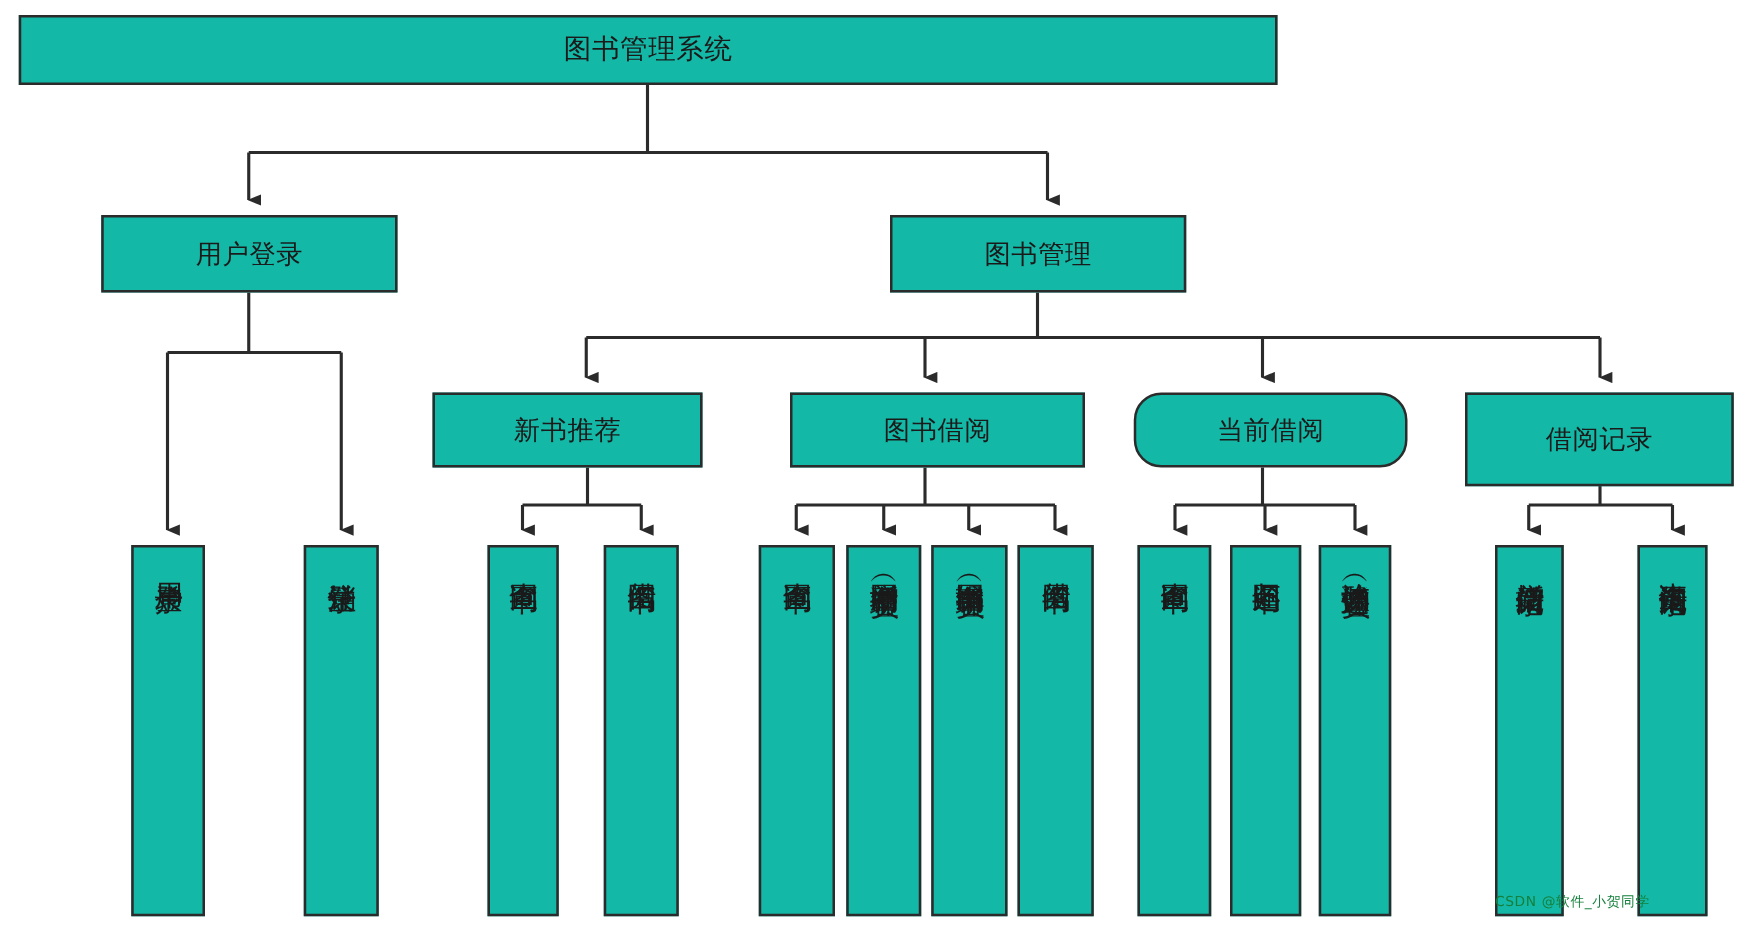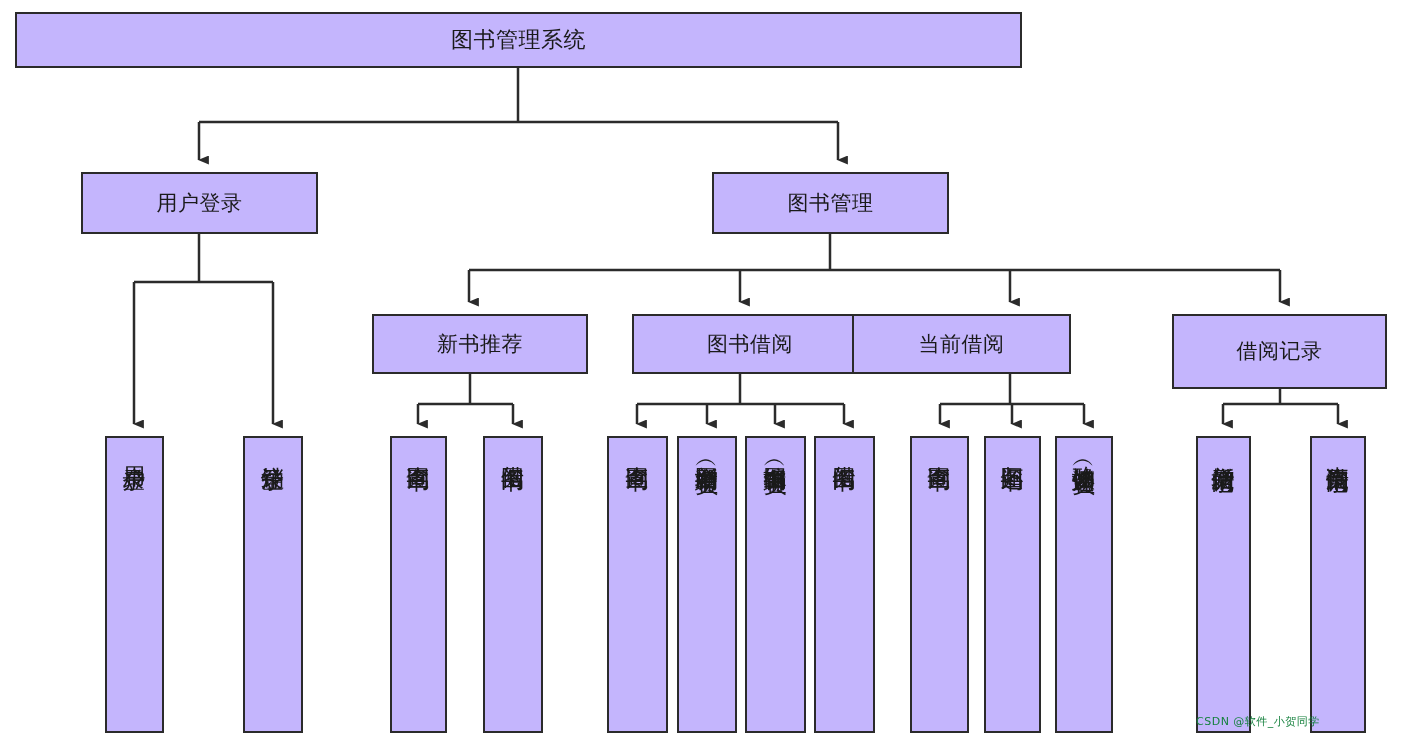--- a/index.html
+++ b/index.html
@@ -21,21 +21,21 @@
     position: absolute;
     left: 0;
     top: 0;
     width: 1405px;
     height: 747px;
   }
   .node {
     position: absolute;
     box-sizing: border-box;
     border: 2px solid #2b2b2b;
-    background: #c4b5fd;
+    background: #14b8a6;
     display: flex;
     align-items: center;
     justify-content: center;
     color: #1a1a1a;
   }
   .node .label {
     display: block;
     text-align: center;
     line-height: 1.28;
     letter-spacing: 0.5px;
@@ -127,27 +127,27 @@
     <span class="label">图书管理系统</span>
   </div>
 
   <div class="node horiz" style="left:81px; top:172px; width:237px; height:62px;">
     <span class="label">用户登录</span>
   </div>
   <div class="node horiz" style="left:712px; top:172px; width:237px; height:62px;">
     <span class="label">图书管理</span>
   </div>
 
-  <div class="node horiz" style="left:372px; top:314px; width:216px; height:60px;">
+  <div class="node horiz" style="left:346px; top:314px; width:216px; height:60px;">
     <span class="label">新书推荐</span>
   </div>
   <div class="node horiz" style="left:632px; top:314px; width:236px; height:60px;">
     <span class="label">图书借阅</span>
   </div>
-  <div class="node horiz" style="left:852px; top:314px; width:219px; height:60px;">
+  <div class="node horiz" style="left:907px; top:314px; width:219px; height:60px;border-radius:22px;">
     <span class="label">当前借阅</span>
   </div>
   <div class="node horiz" style="left:1172px; top:314px; width:215px; height:75px;">
     <span class="label">借阅记录</span>
   </div>
 
   <div class="node vert" style="left:105px; top:436px; width:59px; height:297px;">
     <span class="label">用户登录</span>
   </div>
   <div class="node vert" style="left:243px; top:436px; width:60px; height:297px;">

